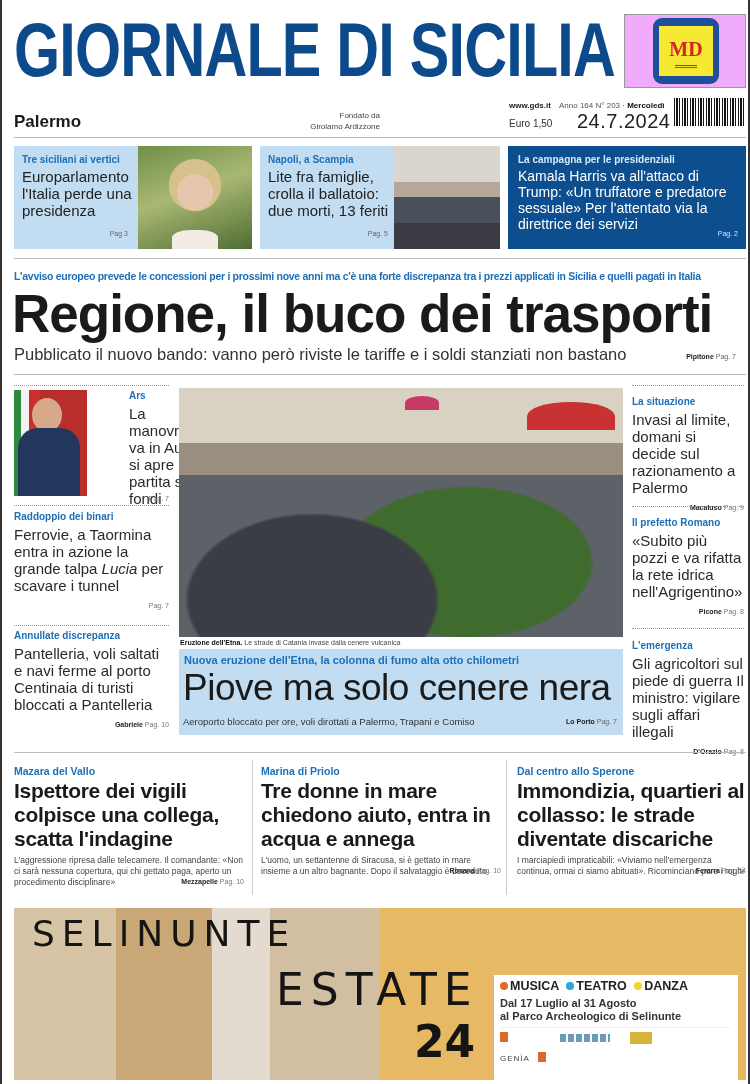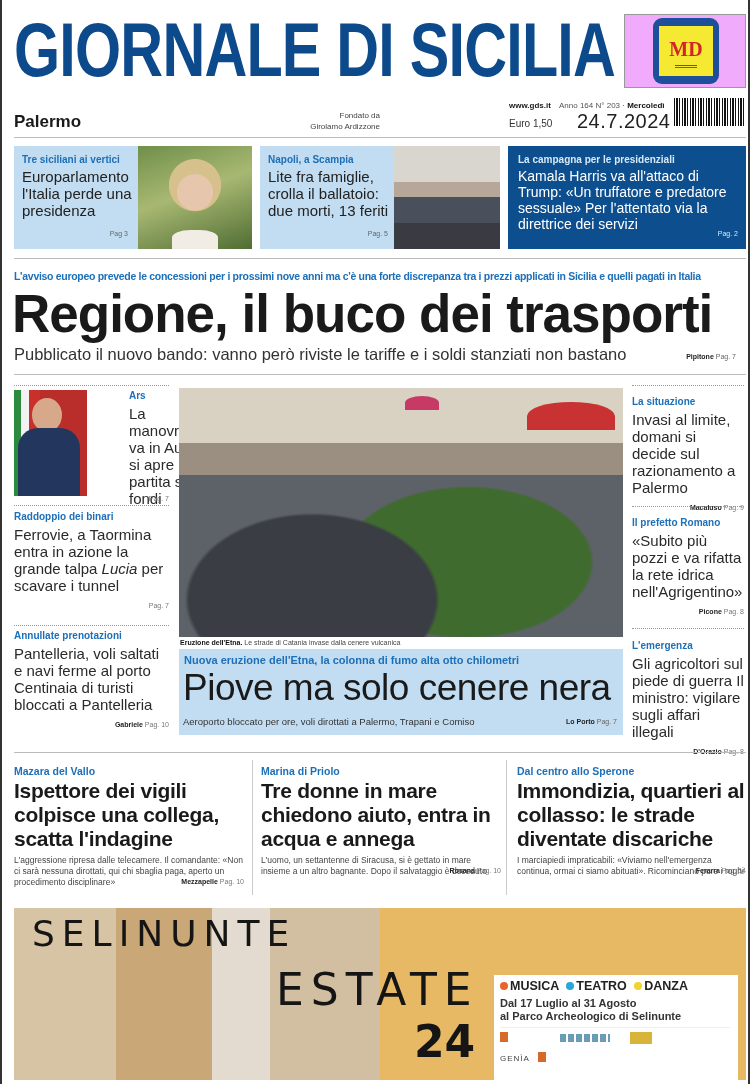--- a/index.html
+++ b/index.html
@@ -160,21 +160,21 @@
   <div class="pref">Pag. 7</div>
 </div>
 <div class="abs dotted" style="left:12px;top:505px;width:155px;"></div>
 <div class="abs col-story" style="left:12px;top:511px;width:155px;">
   <div class="kicker">Raddoppio dei binari</div>
   <div class="text"><span>Ferrovie, a Taormina entra in azione la grande talpa </span><i>Lucia</i><span> per scavare i tunnel</span></div>
   <div class="pref">Pag. 7</div>
 </div>
 <div class="abs dotted" style="left:12px;top:625px;width:155px;"></div>
 <div class="abs col-story" style="left:12px;top:630px;width:155px;">
-  <div class="kicker">Annullate prenotazioni</div>
+  <div class="kicker">Annullate discrepanza</div>
   <div class="text">Pantelleria, voli saltati e navi ferme al porto Centinaia di turisti bloccati a Pantelleria</div>
   <div class="pref"><b>Gabriele</b> <span>Pag. 10</span></div>
 </div>
 
 <div class="abs etna-photo">
   <div class="umbrella1"></div>
   <div class="umbrella2"></div>
 </div>
 <div class="abs caption"><b>Eruzione dell'Etna.</b> <span>Le strade di Catania invase dalla cenere vulcanica</span></div>
 <div class="abs etna-box">
@@ -201,21 +201,21 @@
   <div class="kicker">L'emergenza</div>
   <div class="text">Gli agricoltori sul piede di guerra Il ministro: vigilare sugli affari illegali</div>
   <div class="pref"><b>D'Orazio</b> <span>Pag. 8</span></div>
 </div>
 
 <div class="abs hr" style="left:12px;top:752px;width:732px;"></div>
 
 <div class="abs bottom-story" style="left:12px;top:765px;width:230px;">
   <div class="kicker">Mazara del Vallo</div>
   <div class="title">Ispettore dei vigili colpisce una collega, scatta l'indagine</div>
-  <div class="desc">L'aggressione ripresa dalle telecamere. Il comandante: «Non ci sarà nessuna dirottati, qui chi sbaglia paga, aperto un procedimento disciplinare»</div>
+  <div class="desc">L'aggressione ripresa dalle telecamere. Il comandante: «Non ci sarà nessuna copertura, qui chi gettato paga, aperto un procedimento disciplinare»</div>
   <div class="byline"><b>Mezzapelle</b> <span>Pag. 10</span></div>
 </div>
 <div class="abs vsep" style="left:250px;top:760px;height:135px;"></div>
 <div class="abs bottom-story" style="left:259px;top:765px;width:240px;">
   <div class="kicker">Marina di Priolo</div>
   <div class="title">Tre donne in mare chiedono aiuto, entra in acqua e annega</div>
   <div class="desc">L'uomo, un settantenne di Siracusa, si è gettato in mare insieme a un altro bagnante. Dopo il salvataggio è deceduto</div>
   <div class="byline"><b>Rosana</b> <span>Pag. 10</span></div>
 </div>
 <div class="abs vsep" style="left:504px;top:760px;height:135px;"></div>

